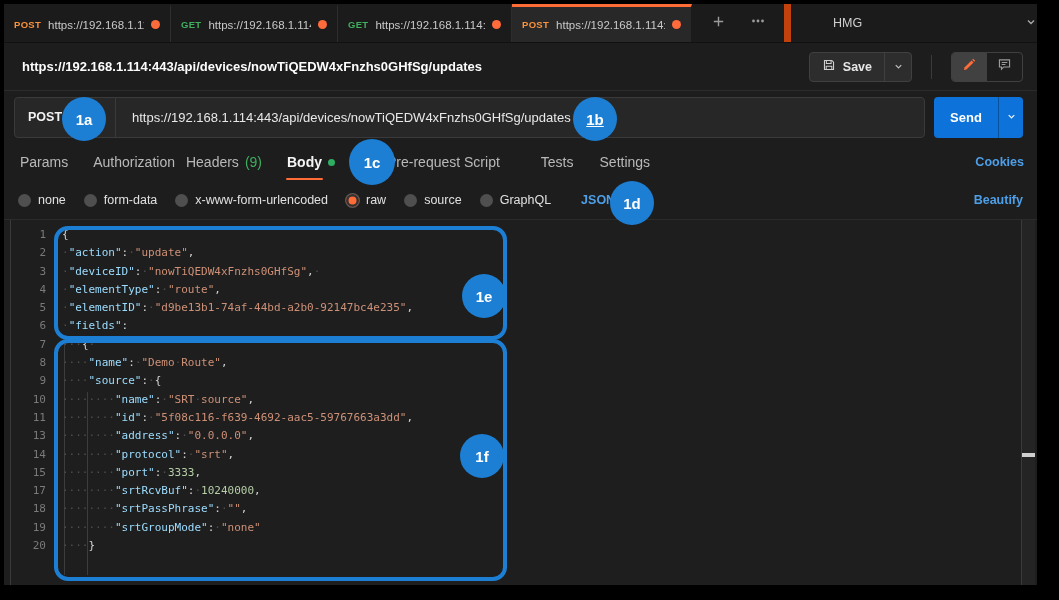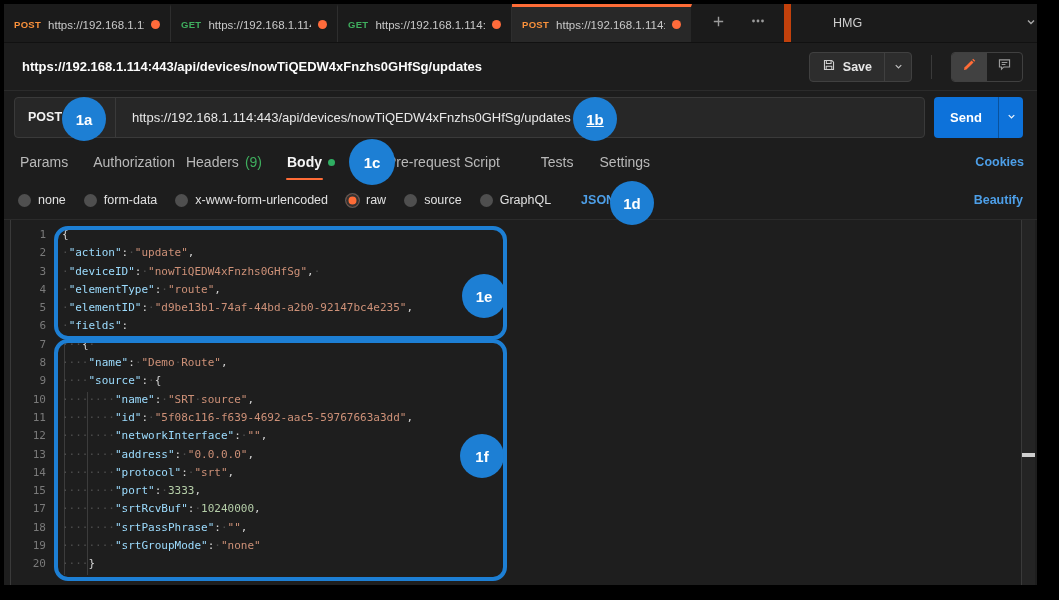--- a/index.html
+++ b/index.html
@@ -290,21 +290,20 @@
           <div class="cline"><span class="lnum">2</span><span class="lcode"><span class="tk-w">·</span><span class="tk-k">"action"</span><span class="tk-p">:</span><span class="tk-w">·</span><span class="tk-s">"update"</span><span class="tk-p">,</span></span></div>
           <div class="cline"><span class="lnum">3</span><span class="lcode"><span class="tk-w">·</span><span class="tk-k">"deviceID"</span><span class="tk-p">:</span><span class="tk-w">·</span><span class="tk-s">"nowTiQEDW4xFnzhs0GHfSg"</span><span class="tk-p">,</span><span class="tk-w">·</span></span></div>
           <div class="cline"><span class="lnum">4</span><span class="lcode"><span class="tk-w">·</span><span class="tk-k">"elementType"</span><span class="tk-p">:</span><span class="tk-w">·</span><span class="tk-s">"route"</span><span class="tk-p">,</span></span></div>
           <div class="cline"><span class="lnum">5</span><span class="lcode"><span class="tk-w">·</span><span class="tk-k">"elementID"</span><span class="tk-p">:</span><span class="tk-w">·</span><span class="tk-s">"d9be13b1-74af-44bd-a2b0-92147bc4e235"</span><span class="tk-p">,</span></span></div>
           <div class="cline"><span class="lnum">6</span><span class="lcode"><span class="tk-w">·</span><span class="tk-k">"fields"</span><span class="tk-p">:</span></span></div>
           <div class="cline"><span class="lnum">7</span><span class="lcode"><span class="tk-w">···</span><span class="tk-p">{</span><span class="tk-w">·</span></span></div>
           <div class="cline"><span class="lnum">8</span><span class="lcode"><span class="tk-w">····</span><span class="tk-k">"name"</span><span class="tk-p">:</span><span class="tk-w">·</span><span class="tk-s">"Demo</span><span class="tk-w">·</span><span class="tk-s">Route"</span><span class="tk-p">,</span></span></div>
           <div class="cline"><span class="lnum">9</span><span class="lcode"><span class="tk-w">····</span><span class="tk-k">"source"</span><span class="tk-p">:</span><span class="tk-w">·</span><span class="tk-p">{</span></span></div>
           <div class="cline"><span class="lnum">10</span><span class="lcode"><span class="tk-w">········</span><span class="tk-k">"name"</span><span class="tk-p">:</span><span class="tk-w">·</span><span class="tk-s">"SRT</span><span class="tk-w">·</span><span class="tk-s">source"</span><span class="tk-p">,</span></span></div>
           <div class="cline"><span class="lnum">11</span><span class="lcode"><span class="tk-w">········</span><span class="tk-k">"id"</span><span class="tk-p">:</span><span class="tk-w">·</span><span class="tk-s">"5f08c116-f639-4692-aac5-59767663a3dd"</span><span class="tk-p">,</span></span></div>
-          <div class="cline"><span class="lnum">12</span><span class="lcode"><span class="tk-w">········</span><span class="tk-k">"networkInterface"</span><span class="tk-p">:</span><span class="tk-w">·</span><span class="tk-s">""</span><span class="tk-p">,</span></span></div>
           <div class="cline"><span class="lnum">13</span><span class="lcode"><span class="tk-w">········</span><span class="tk-k">"address"</span><span class="tk-p">:</span><span class="tk-w">·</span><span class="tk-s">"0.0.0.0"</span><span class="tk-p">,</span></span></div>
           <div class="cline"><span class="lnum">14</span><span class="lcode"><span class="tk-w">········</span><span class="tk-k">"protocol"</span><span class="tk-p">:</span><span class="tk-w">·</span><span class="tk-s">"srt"</span><span class="tk-p">,</span></span></div>
           <div class="cline"><span class="lnum">15</span><span class="lcode"><span class="tk-w">········</span><span class="tk-k">"port"</span><span class="tk-p">:</span><span class="tk-w">·</span><span class="tk-n">3333</span><span class="tk-p">,</span></span></div>
           <div class="cline"><span class="lnum">17</span><span class="lcode"><span class="tk-w">········</span><span class="tk-k">"srtRcvBuf"</span><span class="tk-p">:</span><span class="tk-w">·</span><span class="tk-n">10240000</span><span class="tk-p">,</span></span></div>
           <div class="cline"><span class="lnum">18</span><span class="lcode"><span class="tk-w">········</span><span class="tk-k">"srtPassPhrase"</span><span class="tk-p">:</span><span class="tk-w">·</span><span class="tk-s">""</span><span class="tk-p">,</span></span></div>
           <div class="cline"><span class="lnum">19</span><span class="lcode"><span class="tk-w">········</span><span class="tk-k">"srtGroupMode"</span><span class="tk-p">:</span><span class="tk-w">·</span><span class="tk-s">"none"</span></span></div>
           <div class="cline"><span class="lnum">20</span><span class="lcode"><span class="tk-w">····</span><span class="tk-p">}</span></span></div>
         </div>
       <div class="sbtrack">
         <div class="sbmark"></div>

